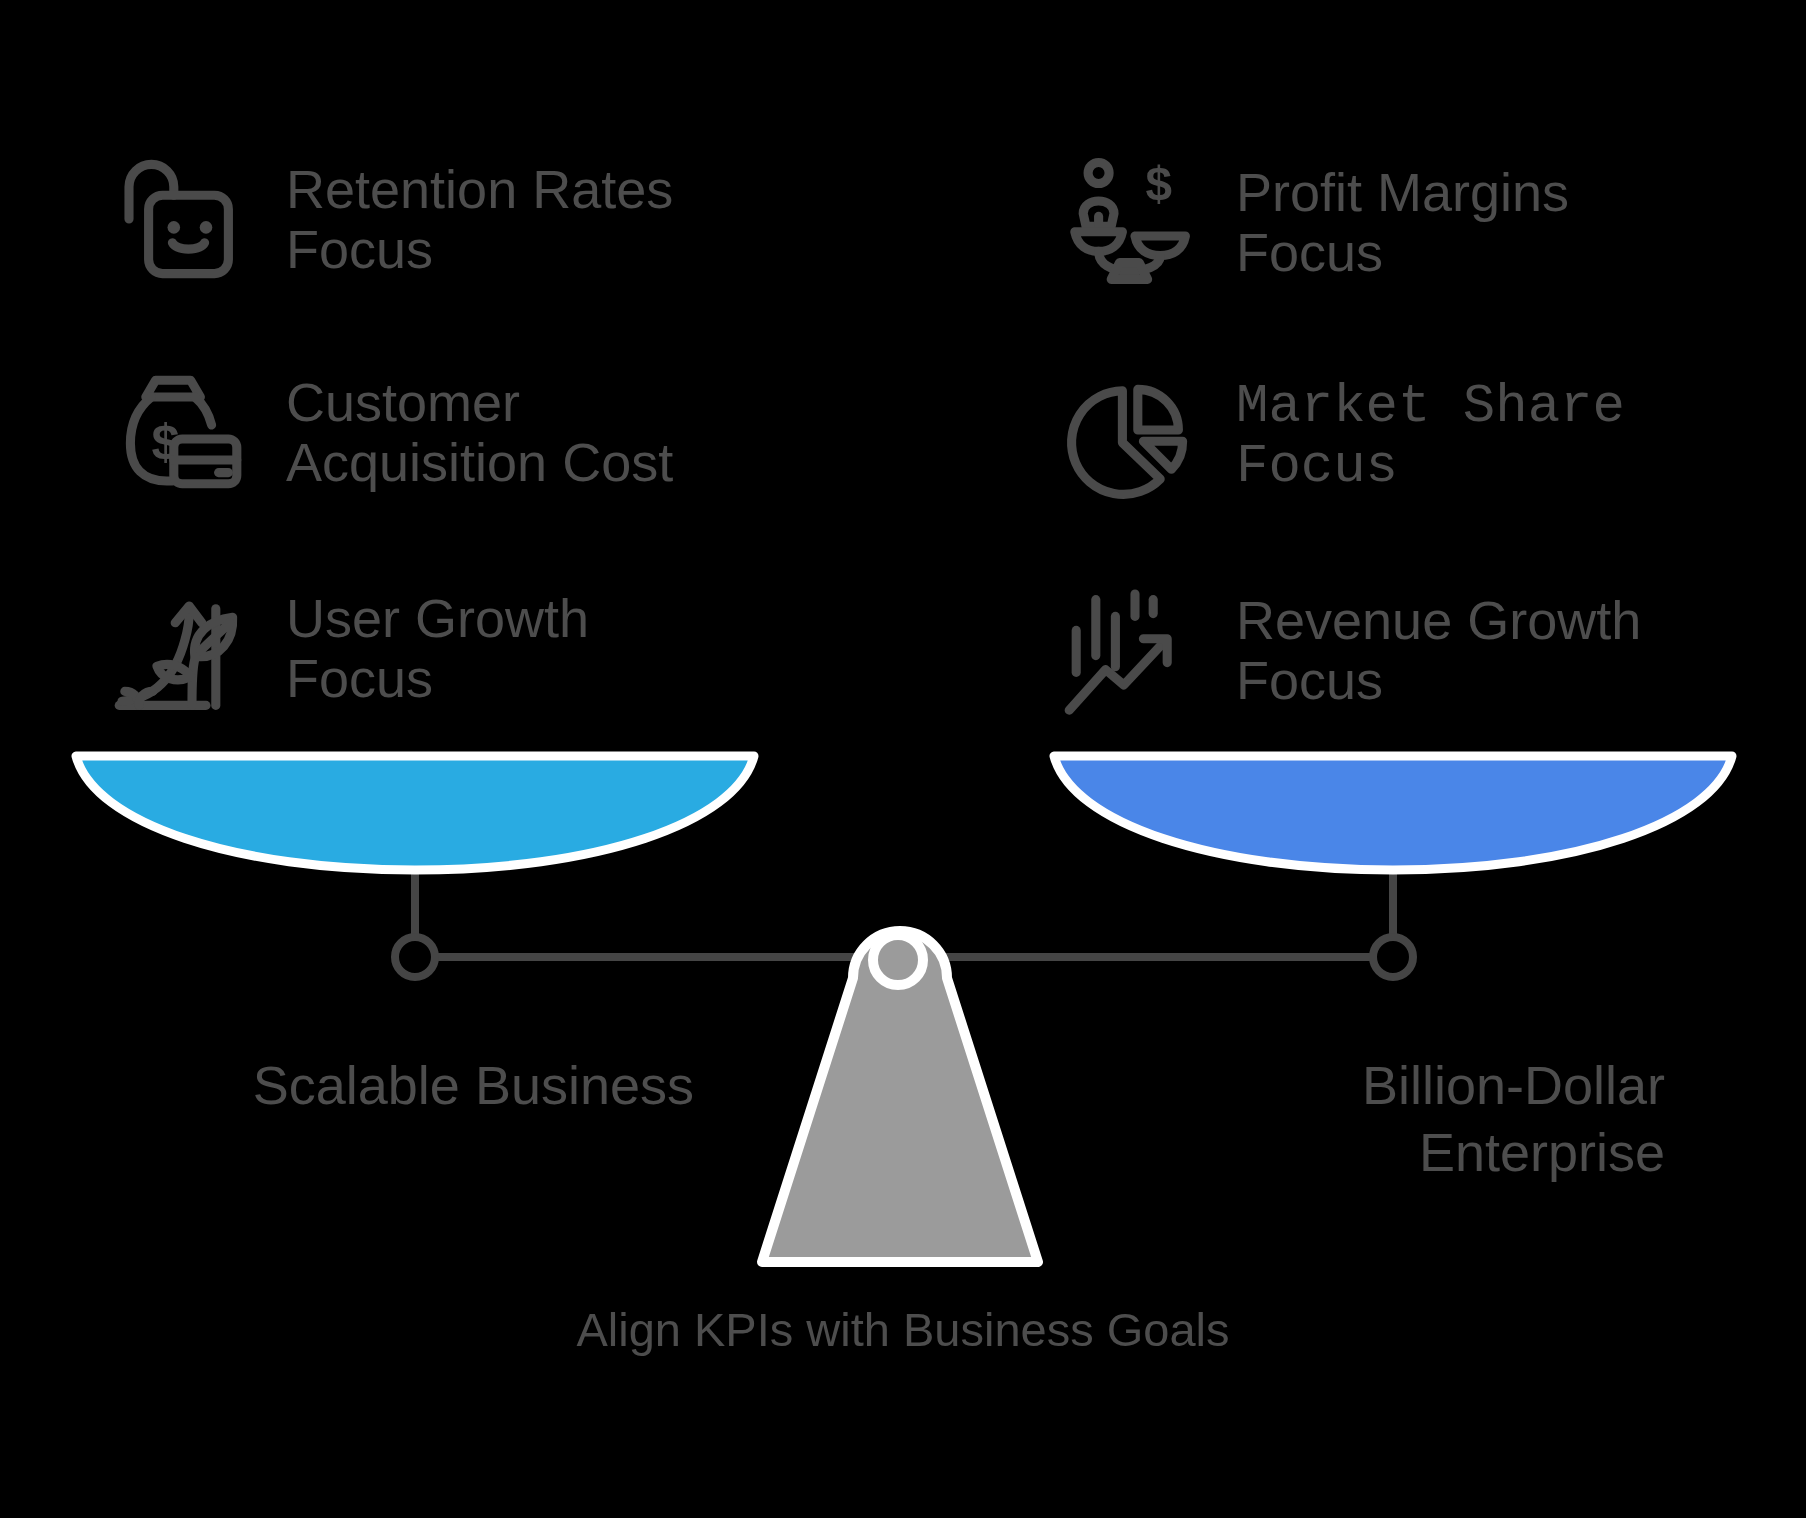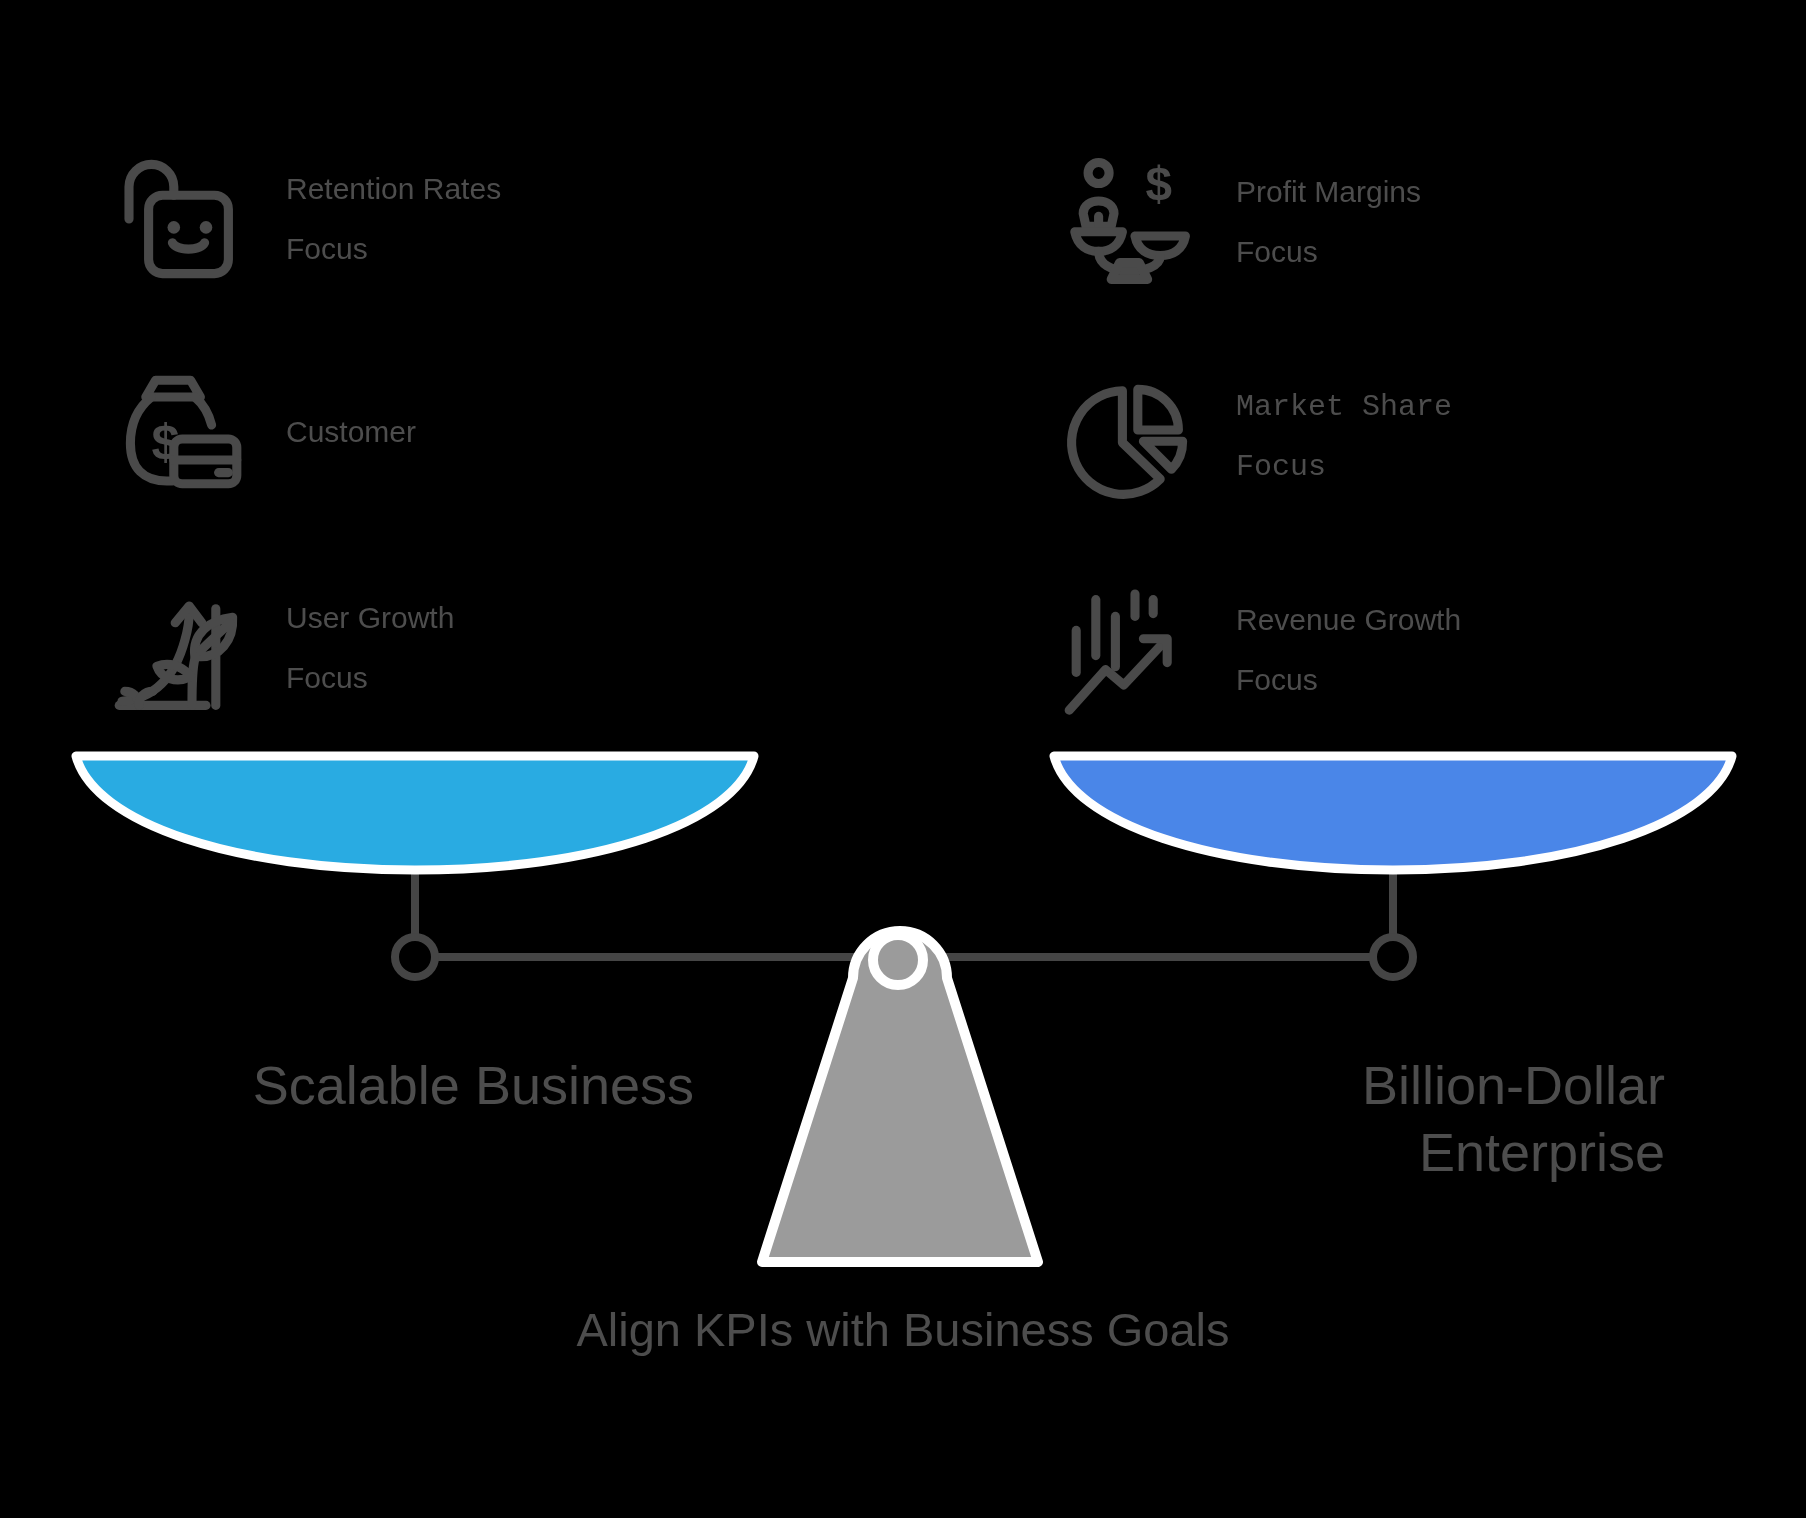--- a/index.html
+++ b/index.html
@@ -7,21 +7,21 @@
     --left-pan:#29ABE2; --right-pan:#4A86E8; --fulcrum:#9B9B9B; --outline:#FFF;
   }
   html,body{margin:0;padding:0;background:var(--background);}
   .canvas{
     position:relative;width:1806px;height:1518px;overflow:hidden;
     background:var(--background);
     font-family:"Liberation Sans",sans-serif;color:var(--text);
   }
   .kpi-row{position:absolute;display:flex;align-items:center;gap:38px;height:160px;}
   .kpi-icon{width:140px;height:140px;flex:0 0 auto;}
-  .kpi-text{font-size:30px;line-height:60px;font-weight:400;color:var(--text);white-space:nowrap;}
+  .kpi-text{font-size:54px;line-height:60px;font-weight:400;color:var(--text);white-space:nowrap;}
   .ic{fill:none;stroke:var(--icon-stroke);stroke-width:6.5;stroke-linecap:round;stroke-linejoin:round;}
   .icf{fill:var(--icon-stroke);stroke:none;}
   .icbg{fill:var(--background);}
   .ict{fill:var(--icon-stroke);stroke:none;font-weight:700;font-family:"Liberation Sans",sans-serif;}
   .scale-svg{position:absolute;left:0;top:0;width:1806px;height:1518px;}
   .pan{stroke:var(--outline);stroke-width:9;stroke-linejoin:round;}
   .pan-left{fill:var(--left-pan);}
   .pan-right{fill:var(--right-pan);}
   .rod{stroke:var(--line);stroke-width:8;stroke-linecap:round;}
   .joint{fill:var(--background);stroke:var(--line);stroke-width:8;}
@@ -56,20 +56,21 @@
       <path class="ic" d="M34 13 H59 L66 25 H27 Z"></path>
       <path class="ic" d="M31 25 C21 33 16 45 16 58 C16 76 26 85 42 85 H46"></path>
       <path class="ic" d="M62 25 C68 30 72 37 74 45"></path>
       <text class="ict" x="41" y="69" text-anchor="middle" font-size="36">$</text>
       <rect class="ic icbg" x="47" y="55" width="45" height="32" rx="6"></rect>
       <line class="ic" x1="47" y1="70" x2="92" y2="70"></line>
       <line class="ic" x1="79" y1="79" x2="86" y2="79"></line>
     </svg>
     <div class="kpi-text">
       <div>Customer</div>
+      <div>Acquisition Cost</div>
     </div>
   </div>
 
   <div class="kpi-row" style="left:108px;top:568px;justify-content:center;">
     <svg class="kpi-icon" viewBox="0 0 100 100">
       <line class="ic" x1="8" y1="91" x2="70" y2="91"></line>
       <line class="ic" x1="77" y1="22" x2="77" y2="91"></line>
       <path class="ic" d="M10 88 C34 86 48 70 55 44 C57 37 58 31 58 25"></path>
       <path class="ic" d="M48 32 L58 20 L67 32"></path>
       <path class="ic" d="M60 91 C60 76 60 66 62 58"></path>

